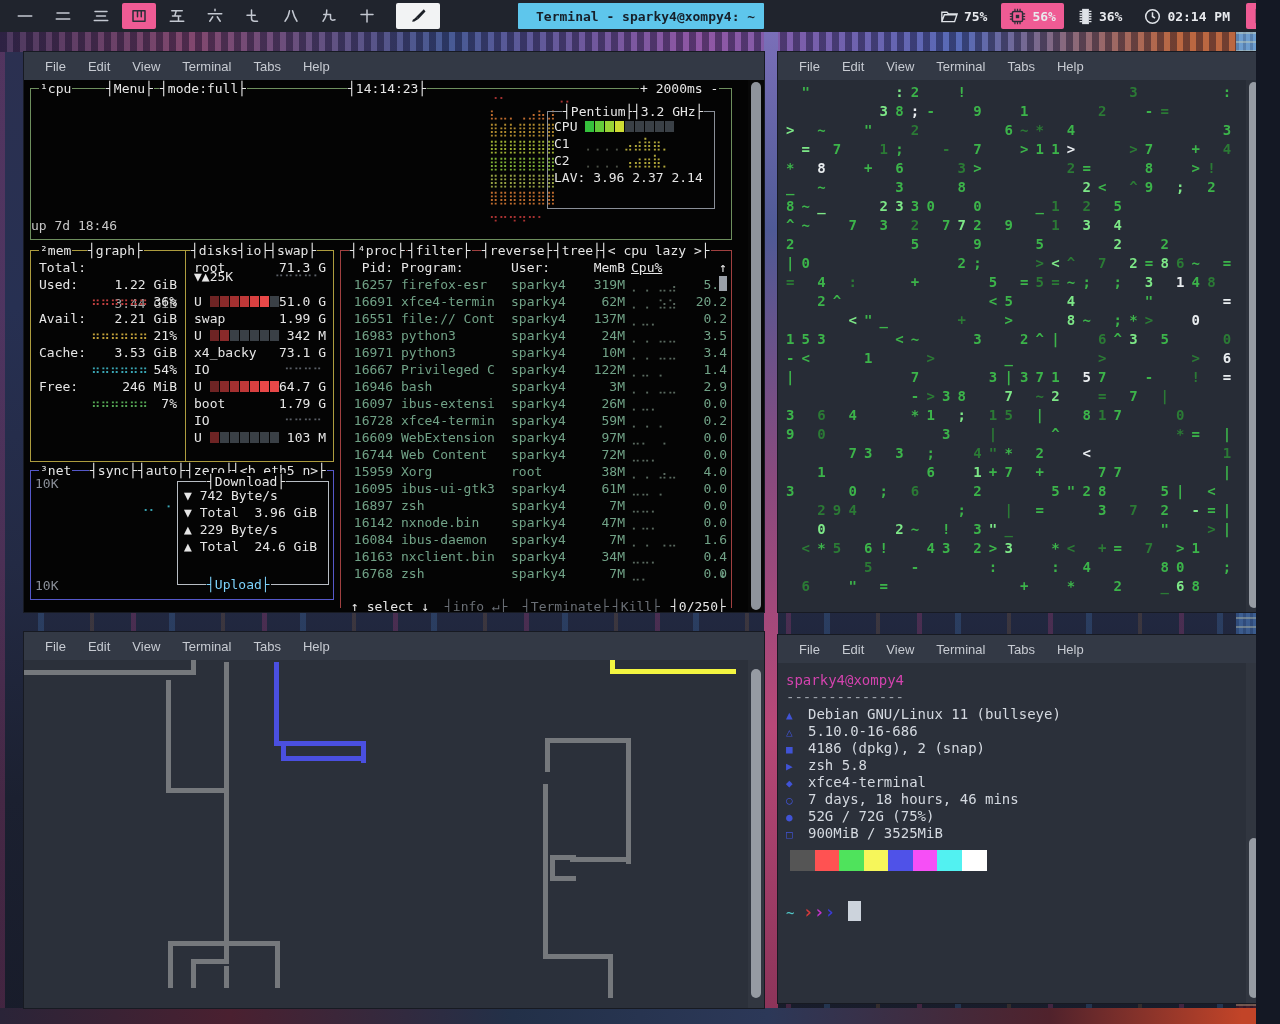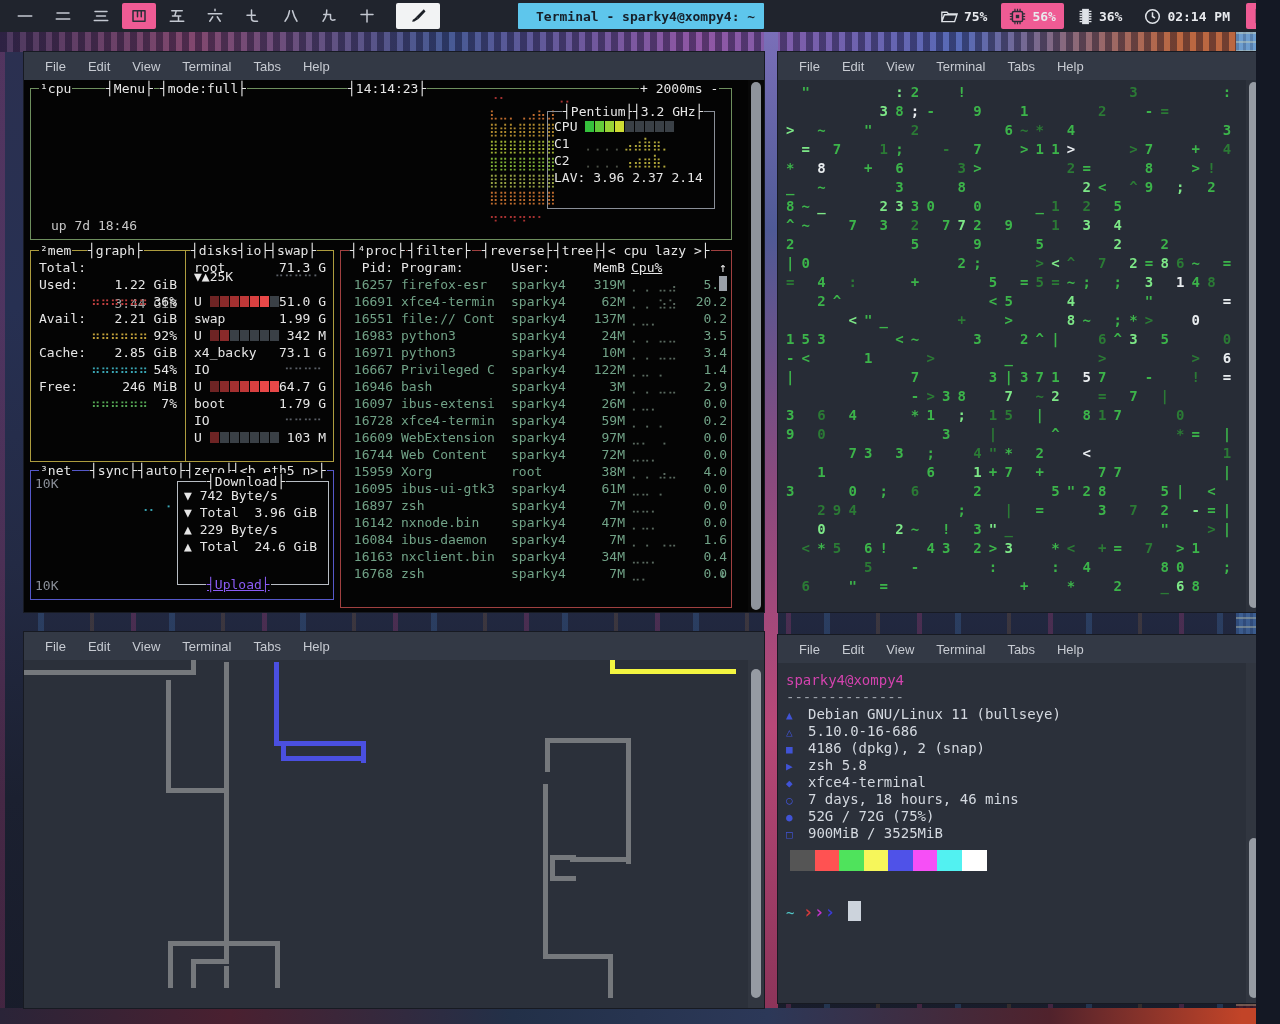--- a/index.html
+++ b/index.html
@@ -214,21 +214,21 @@
         <span class="mi">Tabs</span>
         <span class="mi">Help</span>
       </div>
     <div class="content btop mono" id="btop">
         <div class="bbox" style="position: absolute; left: 6px; top: 8px; width: 702px; height: 152px; border-color: rgb(110, 143, 94);">
           <span class="blabel" style="left: 8px; color: rgb(230, 230, 230);">¹cpu</span>
           <span class="blabel" style="left: 74px; color: rgb(230, 230, 230);">┤Menu├</span>
           <span class="blabel" style="left: 128px; color: rgb(230, 230, 230);">┤mode:full├</span>
           <span class="blabel" style="left: 316px; color: rgb(230, 230, 230);">┤14:14:23├</span>
           <span class="blabel" style="left: 608px; color: rgb(230, 230, 230);">+ 2000ms -</span>
-          <div class="brow" style="position: absolute; left: 20px; top: 128px;"><span style="color: rgb(200, 200, 200);">up 7d 18:46</span></div>
+          <div class="brow" style="position: absolute; left: 0; top: 128px;"><span style="color: rgb(200, 200, 200);">up 7d 18:46</span></div>
           <div class="brow" style="position: absolute; left: 458px; top: -2px;"><span style="color: rgb(168, 50, 50);">⠠⠄      ⢀⡀</span></div>
           <div class="brow" style="position: absolute; left: 458px; top: 15px;"><span style="color: rgb(191, 108, 46);">⣆⣀⡀⢀⣠⣦⣰</span></div>
           <div class="brow" style="position: absolute; left: 458px; top: 32px;"><span style="color: rgb(176, 138, 46);">⣿⣾⣷⣿⣿⣿⣿</span></div>
           <div class="brow" style="position: absolute; left: 458px; top: 49px;"><span style="color: rgb(156, 174, 51);">⣿⣿⣿⣿⣿⣿⣿</span></div>
           <div class="brow" style="position: absolute; left: 458px; top: 66px;"><span style="color: rgb(124, 174, 53);">⣿⣿⣿⣿⣿⣿⣿</span></div>
           <div class="brow" style="position: absolute; left: 458px; top: 83px;"><span style="color: rgb(151, 162, 68);">⣿⣿⣿⣿⣿⣿⣿</span></div>
           <div class="brow" style="position: absolute; left: 458px; top: 100px;"><span style="color: rgb(191, 108, 46);">⣿⣿⣿⣿⣿⣿⣿</span></div>
           <div class="brow" style="position: absolute; left: 458px; top: 117px;"><span style="color: rgb(168, 50, 50);">⢤⠤⢤⢤⠤⠄</span></div>
           <div class="bbox" style="position: absolute; left: 516px; top: 22px; width: 168px; height: 98px; border-color: rgb(138, 143, 152);">
             <span class="blabel" style="left: 14px; color: rgb(230, 230, 230);">┤Pentium├</span>
@@ -239,22 +239,22 @@
             <div class="brow" style="position: absolute; left: 6px; top: 57px;"><span style="color: rgb(230, 230, 230);">LAV: </span><span style="color: rgb(230, 230, 230);">3.96 2.37 2.14</span></div>
           </div>
         </div>
         <div class="bbox" style="position: absolute; left: 6px; top: 170px; width: 304px; height: 212px; border-color: rgb(173, 156, 62);">
           <span class="blabel" style="left: 8px; color: rgb(230, 230, 230);">²mem</span>
           <span class="blabel" style="left: 56px; color: rgb(230, 230, 230);">┤graph├</span>
           <div class="brow meterline" style="position: absolute; left: 8px; top: 8px; width: 140px;"><span style="color: rgb(230, 230, 230);">Total:</span><span style="color: #a3a3a3; position: absolute; right: 2px; margin-top: 36px;">3.44 GiB</span></div>
           <div class="brow meterline" style="position: absolute; left: 8px; top: 25px; width: 140px;"><span style="color: rgb(230, 230, 230);">Used:</span><span style="color: rgb(230, 230, 230); position: absolute; right: 2px;">1.22 GiB</span></div>
           <div class="brow meterline" style="position: absolute; left: 8px; top: 42px; width: 140px;"><span style="color: rgb(194, 64, 64); margin-left: 52px;">⠶⠶⠶⠶⠶⠶</span><span class="pct" style="color: rgb(230, 230, 230);">36%</span></div>
           <div class="brow meterline" style="position: absolute; left: 8px; top: 59px; width: 140px;"><span style="color: rgb(230, 230, 230);">Avail:</span><span style="color: rgb(230, 230, 230); position: absolute; right: 2px;">2.21 GiB</span></div>
-          <div class="brow meterline" style="position: absolute; left: 8px; top: 76px; width: 140px;"><span style="color: rgb(194, 161, 58); margin-left: 52px;">⠶⠶⠶⠶⠶⠶</span><span class="pct" style="color: rgb(230, 230, 230);">92%</span></div>
-          <div class="brow meterline" style="position: absolute; left: 8px; top: 93px; width: 140px;"><span style="color: rgb(230, 230, 230);">Cache:</span><span style="color: rgb(230, 230, 230); position: absolute; right: 2px;">2.85 GiB</span></div>
+          <div class="brow meterline" style="position: absolute; left: 8px; top: 76px; width: 140px;"><span style="color: rgb(194, 161, 58); margin-left: 52px;">⠶⠶⠶⠶⠶⠶</span><span class="pct" style="color: rgb(230, 230, 230);">21%</span></div>
+          <div class="brow meterline" style="position: absolute; left: 8px; top: 93px; width: 140px;"><span style="color: rgb(230, 230, 230);">Cache:</span><span style="color: rgb(230, 230, 230); position: absolute; right: 2px;">3.53 GiB</span></div>
           <div class="brow meterline" style="position: absolute; left: 8px; top: 110px; width: 140px;"><span style="color: rgb(58, 167, 181); margin-left: 52px;">⠶⠶⠶⠶⠶⠶</span><span class="pct" style="color: rgb(230, 230, 230);">54%</span></div>
           <div class="brow meterline" style="position: absolute; left: 8px; top: 127px; width: 140px;"><span style="color: rgb(230, 230, 230);">Free:</span><span style="color: rgb(230, 230, 230); position: absolute; right: 2px;">246 MiB</span></div>
           <div class="brow meterline" style="position: absolute; left: 8px; top: 144px; width: 140px;"><span style="color: rgb(85, 168, 85); margin-left: 52px;">⠶⠶⠶⠶⠶⠶</span><span class="pct" style="color: rgb(230, 230, 230);">7%</span></div>
           <div style="position: absolute; left: 154px; top: 0px; width: 148px; height: 210px; border-left: 1px solid rgb(173, 156, 62);">
             <span class="blabel" style="left: 4px; color: rgb(230, 230, 230);">┤disks┤io├┤swap├</span>
             <div class="brow" style="position: absolute; left: 8px; top: 8px; width: 132px;"><span style="color: rgb(230, 230, 230);">root</span><span style="color: rgb(230, 230, 230); position: absolute; right: 0px;">71.3 G</span></div>
             <div class="brow" style="position: absolute; left: 8px; top: 17px; width: 132px;"><span style="color: rgb(230, 230, 230);">▼▲25K</span><span style="color: rgb(90, 95, 102); position: absolute; right: 4px;">⠒⠒⠒⠒⠂</span></div>
             <div class="brow" style="position: absolute; left: 8px; top: 42px; width: 132px;"><span style="color: rgb(230, 230, 230);">U </span><span class="ubar" style="background: rgb(110, 36, 36);"></span><span class="ubar" style="background: rgb(138, 42, 42);"></span><span class="ubar" style="background: rgb(163, 48, 48);"></span><span class="ubar" style="background: rgb(191, 56, 56);"></span><span class="ubar" style="background: rgb(216, 64, 64);"></span><span class="ubar" style="background: rgb(232, 72, 72);"></span><span class="ubar" style="background: rgb(58, 64, 70);"></span><span style="color: rgb(230, 230, 230); position: absolute; right: 0px;">51.0 G</span></div>
             <div class="brow" style="position: absolute; left: 8px; top: 59px; width: 132px;"><span style="color: rgb(230, 230, 230);">swap</span><span style="color: rgb(230, 230, 230); position: absolute; right: 0px;">1.99 G</span></div>
             <div class="brow" style="position: absolute; left: 8px; top: 76px; width: 132px;"><span style="color: rgb(230, 230, 230);">U </span><span class="ubar" style="background: rgb(110, 36, 36);"></span><span class="ubar" style="background: rgb(138, 42, 42);"></span><span class="ubar" style="background: rgb(58, 64, 70);"></span><span class="ubar" style="background: rgb(58, 64, 70);"></span><span class="ubar" style="background: rgb(58, 64, 70);"></span><span class="ubar" style="background: rgb(58, 64, 70);"></span><span class="ubar" style="background: rgb(58, 64, 70);"></span><span style="color: rgb(230, 230, 230); position: absolute; right: 0px;">342 M</span></div>
@@ -270,21 +270,21 @@
           <span class="blabel" style="left: 8px; color: rgb(230, 230, 230);">³net</span>
           <span class="blabel" style="left: 58px; color: rgb(230, 230, 230);">┤sync├</span>
           <span class="blabel" style="left: 106px; color: rgb(230, 230, 230);">┤auto├</span>
           <span class="blabel" style="left: 154px; color: rgb(230, 230, 230);">┤zero├</span>
           <span class="blabel" style="left: 200px; color: rgb(230, 230, 230);">┤&lt;b eth5 n&gt;├</span>
           <div class="brow" style="position: absolute; left: 4px; top: 4px;"><span style="color: rgb(138, 143, 152);">10K</span></div>
           <div class="brow" style="position: absolute; left: 4px; top: 106px;"><span style="color: rgb(138, 143, 152);">10K</span></div>
           <div class="brow" style="position: absolute; left: 108px; top: 28px;"><span style="color: rgb(58, 167, 181);">⠠⠄ ⠂</span></div>
           <div class="bbox" style="position: absolute; left: 146px; top: 10px; width: 152px; height: 104px; border-color: rgb(184, 189, 196);">
             <span class="blabel" style="left: 28px; color: rgb(230, 230, 230);">┤Download├</span>
-            <span class="blabel" style="left: 28px; color: #8b5cf6; top: auto; bottom: -9px; text-decoration: underline;">┤Upload├</span>
+            <span class="blabel" style="left: 28px; color: #7dd3fc; top: auto; bottom: -9px;">┤Upload├</span>
             <div class="brow" style="position: absolute; left: 6px; top: 5px;"><span style="color: rgb(230, 230, 230);">▼ 742 Byte/s</span></div>
             <div class="brow" style="position: absolute; left: 6px; top: 22px;"><span style="color: rgb(230, 230, 230); text-align: center;">▼ Total  3.96 GiB</span></div>
             <div class="brow" style="position: absolute; left: 6px; top: 39px;"><span style="color: rgb(230, 230, 230);">▲ 229 Byte/s</span></div>
             <div class="brow" style="position: absolute; left: 6px; top: 56px;"><span style="color: rgb(230, 230, 230);">▲ Total  24.6 GiB</span></div>
           </div>
         </div>
         <div class="bbox" style="position: absolute; left: 316px; top: 170px; width: 392px; height: 358px; border-color: rgb(160, 64, 64);">
           <span class="blabel" style="left: 8px; color: rgb(230, 230, 230);">┤⁴proc├</span>
           <span class="blabel" style="left: 66px; color: rgb(230, 230, 230);">┤filter├</span>
           <span class="blabel" style="left: 140px; color: rgb(230, 230, 230);">┤reverse├</span>
@@ -304,20 +304,27 @@
           <div class="brow" style="position: absolute; left: 8px; top: 195px; width: 374px;"><span class="r-align" style="color: rgb(113, 162, 135); width: 44px; text-align: right; margin-right: 8px;">16744</span><span class="r-align" style="color: rgb(113, 162, 135); width: 108px; text-align: left; margin-right: 2px;">Web Content</span><span class="r-align" style="color: rgb(113, 162, 135); width: 70px; text-align: left; margin-right: 2px;">sparky4</span><span class="r-align" style="color: rgb(113, 162, 135); width: 42px; text-align: right; margin-right: 6px;">72M</span><span class="r-align" style="color: rgb(90, 106, 96); width: 58px; text-align: left; margin-right: 2px;">⣀⣀⡀</span><span class="r-align" style="color: rgb(113, 162, 135); width: 36px; text-align: right; margin-right: 2px;">0.0</span></div>
           <div class="brow" style="position: absolute; left: 8px; top: 212px; width: 374px;"><span class="r-align" style="color: rgb(113, 162, 135); width: 44px; text-align: right; margin-right: 8px;">15959</span><span class="r-align" style="color: rgb(113, 162, 135); width: 108px; text-align: left; margin-right: 2px;">Xorg</span><span class="r-align" style="color: rgb(113, 162, 135); width: 70px; text-align: left; margin-right: 2px;">root</span><span class="r-align" style="color: rgb(113, 162, 135); width: 42px; text-align: right; margin-right: 6px;">38M</span><span class="r-align" style="color: rgb(90, 106, 96); width: 58px; text-align: left; margin-right: 2px;">⡀⢀ ⣠⣀</span><span class="r-align" style="color: rgb(113, 162, 135); width: 36px; text-align: right; margin-right: 2px;">4.0</span></div>
           <div class="brow" style="position: absolute; left: 8px; top: 229px; width: 374px;"><span class="r-align" style="color: rgb(113, 162, 135); width: 44px; text-align: right; margin-right: 8px;">16095</span><span class="r-align" style="color: rgb(113, 162, 135); width: 108px; text-align: left; margin-right: 2px;">ibus-ui-gtk3</span><span class="r-align" style="color: rgb(113, 162, 135); width: 70px; text-align: left; margin-right: 2px;">sparky4</span><span class="r-align" style="color: rgb(113, 162, 135); width: 42px; text-align: right; margin-right: 6px;">61M</span><span class="r-align" style="color: rgb(90, 106, 96); width: 58px; text-align: left; margin-right: 2px;">⣀⣀ ⡀</span><span class="r-align" style="color: rgb(113, 162, 135); width: 36px; text-align: right; margin-right: 2px;">0.0</span></div>
           <div class="brow" style="position: absolute; left: 8px; top: 246px; width: 374px;"><span class="r-align" style="color: rgb(113, 162, 135); width: 44px; text-align: right; margin-right: 8px;">16897</span><span class="r-align" style="color: rgb(113, 162, 135); width: 108px; text-align: left; margin-right: 2px;">zsh</span><span class="r-align" style="color: rgb(113, 162, 135); width: 70px; text-align: left; margin-right: 2px;">sparky4</span><span class="r-align" style="color: rgb(113, 162, 135); width: 42px; text-align: right; margin-right: 6px;">7M</span><span class="r-align" style="color: rgb(90, 106, 96); width: 58px; text-align: left; margin-right: 2px;">⣀⣀⡀</span><span class="r-align" style="color: rgb(113, 162, 135); width: 36px; text-align: right; margin-right: 2px;">0.0</span></div>
           <div class="brow" style="position: absolute; left: 8px; top: 263px; width: 374px;"><span class="r-align" style="color: rgb(113, 162, 135); width: 44px; text-align: right; margin-right: 8px;">16142</span><span class="r-align" style="color: rgb(113, 162, 135); width: 108px; text-align: left; margin-right: 2px;">nxnode.bin</span><span class="r-align" style="color: rgb(113, 162, 135); width: 70px; text-align: left; margin-right: 2px;">sparky4</span><span class="r-align" style="color: rgb(113, 162, 135); width: 42px; text-align: right; margin-right: 6px;">47M</span><span class="r-align" style="color: rgb(90, 106, 96); width: 58px; text-align: left; margin-right: 2px;">⡀⣀⡀</span><span class="r-align" style="color: rgb(113, 162, 135); width: 36px; text-align: right; margin-right: 2px;">0.0</span></div>
           <div class="brow" style="position: absolute; left: 8px; top: 280px; width: 374px;"><span class="r-align" style="color: rgb(113, 162, 135); width: 44px; text-align: right; margin-right: 8px;">16084</span><span class="r-align" style="color: rgb(113, 162, 135); width: 108px; text-align: left; margin-right: 2px;">ibus-daemon</span><span class="r-align" style="color: rgb(113, 162, 135); width: 70px; text-align: left; margin-right: 2px;">sparky4</span><span class="r-align" style="color: rgb(113, 162, 135); width: 42px; text-align: right; margin-right: 6px;">7M</span><span class="r-align" style="color: rgb(90, 106, 96); width: 58px; text-align: left; margin-right: 2px;">⡀⢀ ⢀⣀</span><span class="r-align" style="color: rgb(113, 162, 135); width: 36px; text-align: right; margin-right: 2px;">1.6</span></div>
           <div class="brow" style="position: absolute; left: 8px; top: 297px; width: 374px;"><span class="r-align" style="color: rgb(113, 162, 135); width: 44px; text-align: right; margin-right: 8px;">16163</span><span class="r-align" style="color: rgb(113, 162, 135); width: 108px; text-align: left; margin-right: 2px;">nxclient.bin</span><span class="r-align" style="color: rgb(113, 162, 135); width: 70px; text-align: left; margin-right: 2px;">sparky4</span><span class="r-align" style="color: rgb(113, 162, 135); width: 42px; text-align: right; margin-right: 6px;">34M</span><span class="r-align" style="color: rgb(90, 106, 96); width: 58px; text-align: left; margin-right: 2px;">⣀⣀⡀</span><span class="r-align" style="color: rgb(113, 162, 135); width: 36px; text-align: right; margin-right: 2px;">0.4</span></div>
           <div class="brow" style="position: absolute; left: 8px; top: 314px; width: 374px;"><span class="r-align" style="color: rgb(113, 162, 135); width: 44px; text-align: right; margin-right: 8px;">16768</span><span class="r-align" style="color: rgb(113, 162, 135); width: 108px; text-align: left; margin-right: 2px;">zsh</span><span class="r-align" style="color: rgb(113, 162, 135); width: 70px; text-align: left; margin-right: 2px;">sparky4</span><span class="r-align" style="color: rgb(113, 162, 135); width: 42px; text-align: right; margin-right: 6px;">7M</span><span class="r-align" style="color: rgb(90, 106, 96); width: 58px; text-align: left; margin-right: 2px;">⣀⡀</span><span class="r-align" style="color: rgb(113, 162, 135); width: 36px; text-align: right; margin-right: 2px;">0.0</span></div>
           <div style="position: absolute; left: 378px; top: 25px; width: 8px; height: 15px; background: rgb(154, 160, 168);"></div>
           <div class="brow" style="position: absolute; left: 378px; top: 314px;"><span style="color: rgb(113, 162, 135);">↓</span></div>
+          <div style="position: absolute; left: 0px; top: 347px; width: 390px; height: 17px; background: rgb(4, 4, 4);">
+            <span style="position: absolute; left: 10px; top: 0px; color: rgb(230, 230, 230); white-space: pre;">↑ select ↓</span>
+            <span style="position: absolute; left: 104px; top: 0px; color: rgb(106, 111, 118); white-space: pre;">┤info ↵├</span>
+            <span style="position: absolute; left: 182px; top: 0px; color: rgb(106, 111, 118); white-space: pre;">┤Terminate├</span>
+            <span style="position: absolute; left: 272px; top: 0px; color: rgb(106, 111, 118); white-space: pre;">┤Kill├</span>
+            <span style="position: absolute; left: 330px; top: 0px; color: rgb(230, 230, 230); white-space: pre;">┤0/250├</span>
+          </div>
         </div>
         <div class="sbar" style="background: rgba(255, 255, 255, 0.02);">
           <div class="sthumb" style="top: 2px; height: 528px; background: rgb(143, 148, 156);"></div>
         </div>
       </div>
   </div>
 
   <div class="win" style="left:778px;top:52px;width:484px;height:560px;">
     <div class="menubar">
         <span class="mi">File</span>

